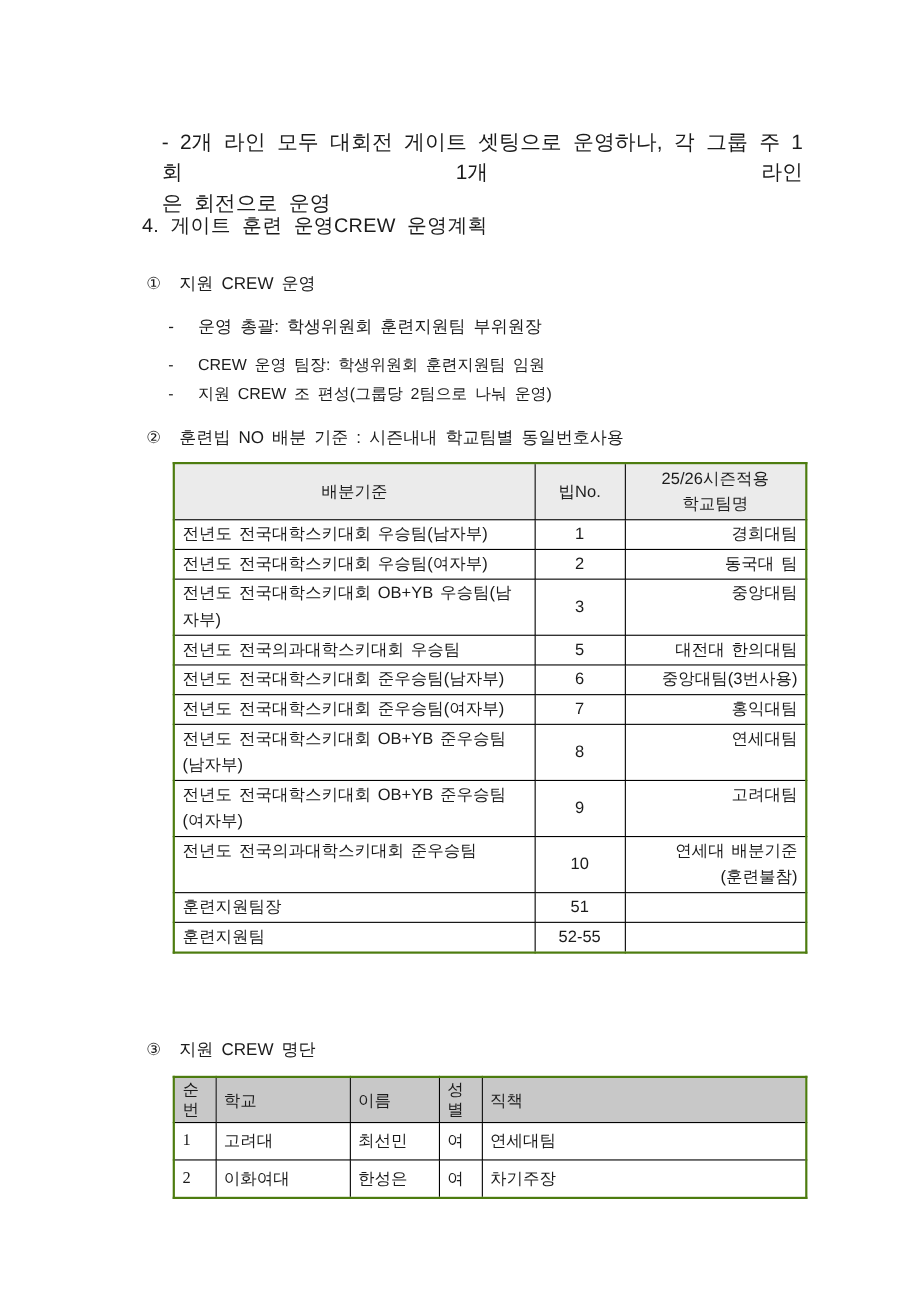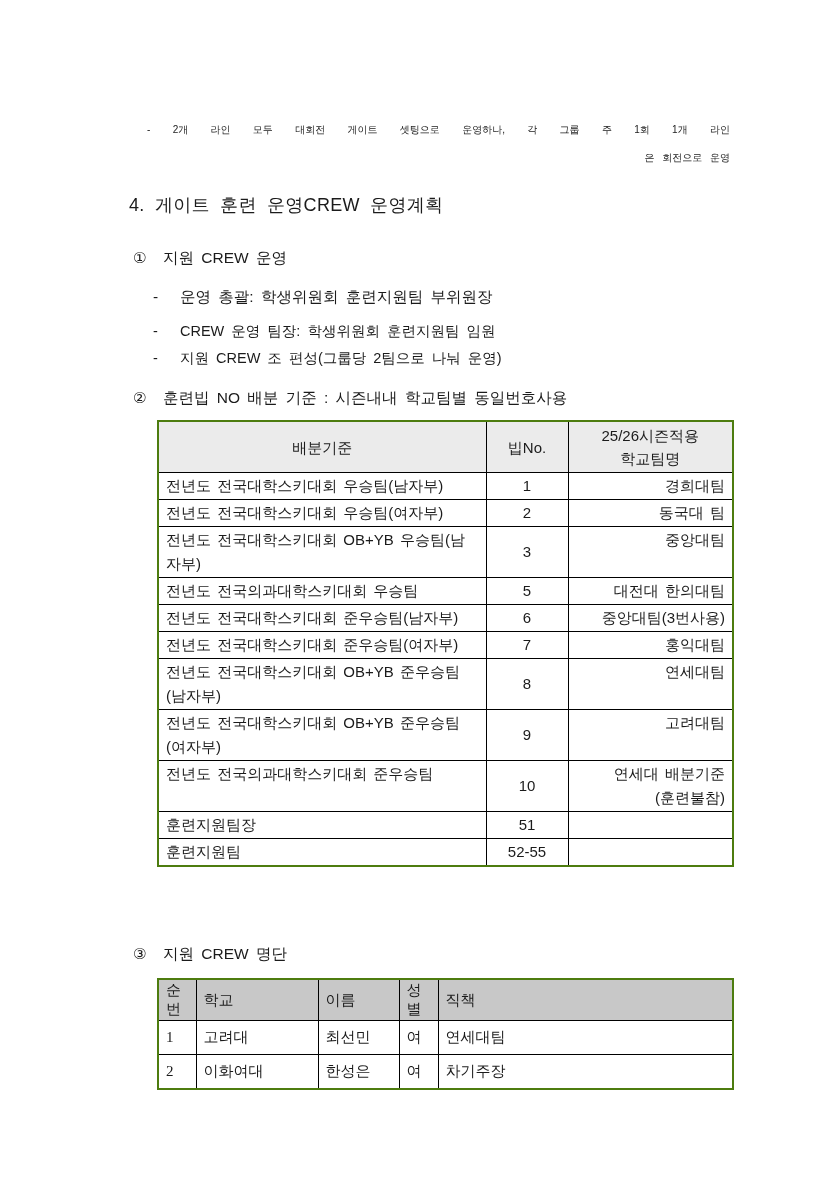--- a/index.html
+++ b/index.html
@@ -7,23 +7,23 @@
     position:relative;
     width:835px;height:1181px;
     background:#ffffff;
     font-family:"Liberation Sans","DejaVu Sans",sans-serif;
     color:#1b1b1b;
     overflow:hidden;
   }
   .abs{position:absolute;}
 
   
-  .intro{top:116px;left:147px;width:583px;font-size:10px;line-height:28px;word-spacing:5px;}
+  .intro{top:116px;left:147px;width:583px;font-size:19px;line-height:28px;word-spacing:5px;}
   .intro .l1{text-align:justify;text-align-last:justify;}
-  .intro .l2{text-align:right;}
+  .intro .l2{text-align:left;}
 
   
   .heading{top:193px;left:129px;font-size:18px;font-weight:500;letter-spacing:0.3px;word-spacing:5px;white-space:nowrap;}
 
   
   .secline{display:flex;align-items:baseline;font-size:15.5px;word-spacing:3px;white-space:nowrap;}
   .secline .marker{width:30px;font-size:15px;flex:0 0 30px;}
   .s1{top:248px;left:133px;}
   .s2{top:388px;left:133px;}
   .s3{top:944px;left:133px;}

